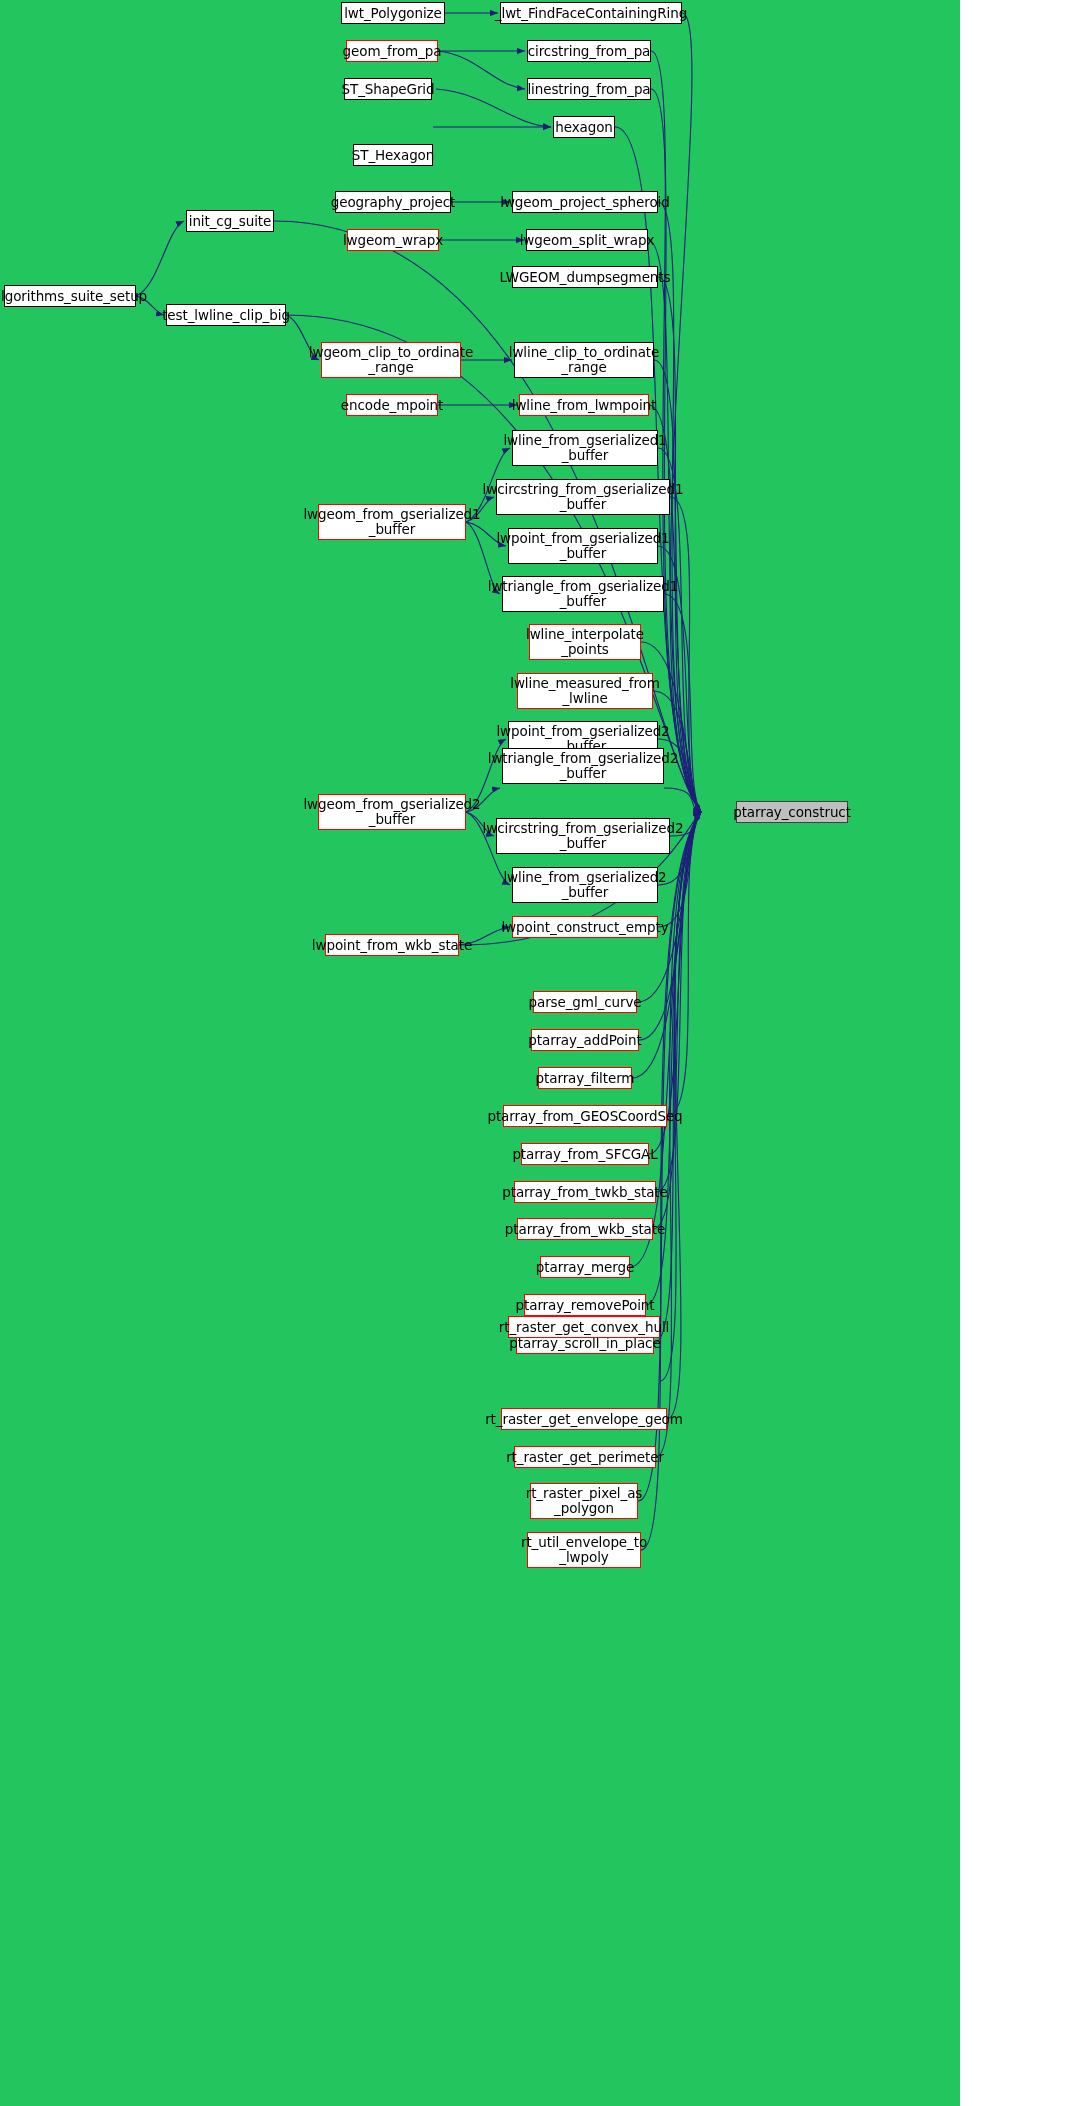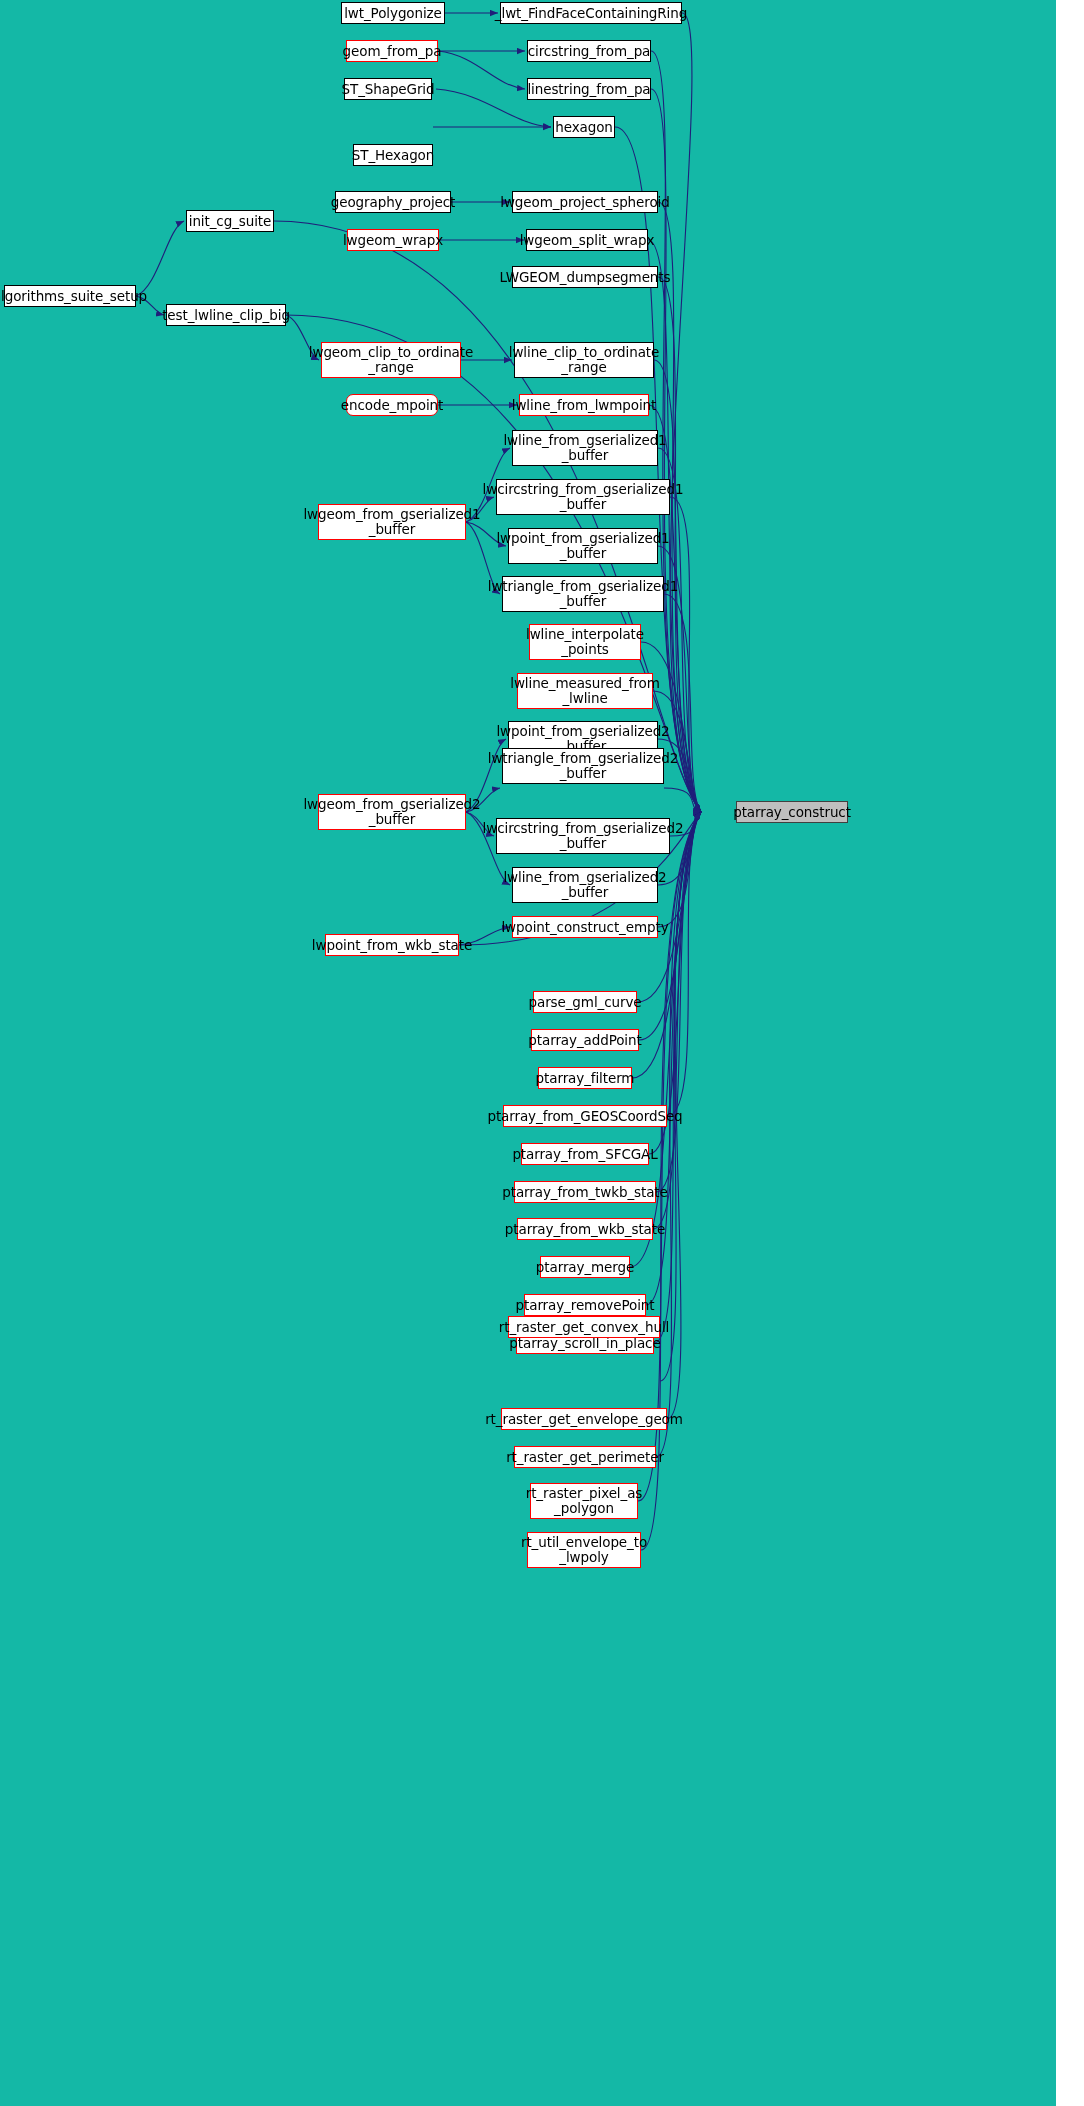--- a/index.html
+++ b/index.html
@@ -5,23 +5,23 @@
   html, body {
     margin: 0;
     padding: 0;
     background: #ffffff;
   }
   body {
     font-family: "DejaVu Sans", sans-serif;
   }
   #graph {
     position: relative;
-    width: 1056px;
+    width: 960px;
     height: 2106px;
-    background: #14b8a6;
+    background: #22c55e;
     overflow: hidden;
   }
   #edges {
     position: absolute;
     left: 0;
     top: 0;
     width: 1084px;
     height: 2106px;
     pointer-events: none;
   }
@@ -135,21 +135,21 @@
       <div class="node" style="left: 512px; top: 191px; width: 146px; height: 22px;">lwgeom_project_spheroid</div>
       <div class="node red" style="left: 347px; top: 229px; width: 92px; height: 22px;">lwgeom_wrapx</div>
       <div class="node" style="left: 526px; top: 229px; width: 122px; height: 22px;">lwgeom_split_wrapx</div>
       <div class="node" style="left: 512px; top: 266px; width: 146px; height: 22px;">LWGEOM_dumpsegments</div>
       <div class="node" style="left: 4px; top: 285px; width: 132px; height: 22px;">algorithms_suite_setup</div>
       <div class="node" style="left: 166px; top: 304px; width: 120px; height: 22px;">test_lwline_clip_big</div>
       <div class="node red" style="left: 321px; top: 342px; width: 140px; height: 36px;">lwgeom_clip_to_ordinate
 _range</div>
       <div class="node" style="left: 514px; top: 342px; width: 140px; height: 36px;">lwline_clip_to_ordinate
 _range</div>
-      <div class="node red" style="left: 346px; top: 394px; width: 92px; height: 22px; border-radius: 7px;">encode_mpoint</div>
+      <div class="node red" style="left: 346px; top: 394px; width: 92px; height: 22px;">encode_mpoint</div>
       <div class="node red" style="left: 519px; top: 394px; width: 130px; height: 22px;">lwline_from_lwmpoint</div>
       <div class="node" style="left: 512px; top: 430px; width: 146px; height: 36px;">lwline_from_gserialized1
 _buffer</div>
       <div class="node" style="left: 496px; top: 479px; width: 174px; height: 36px;">lwcircstring_from_gserialized1
 _buffer</div>
       <div class="node red" style="left: 318px; top: 504px; width: 148px; height: 36px;">lwgeom_from_gserialized1
 _buffer</div>
       <div class="node" style="left: 508px; top: 528px; width: 150px; height: 36px;">lwpoint_from_gserialized1
 _buffer</div>
       <div class="node" style="left: 502px; top: 576px; width: 162px; height: 36px;">lwtriangle_from_gserialized1

